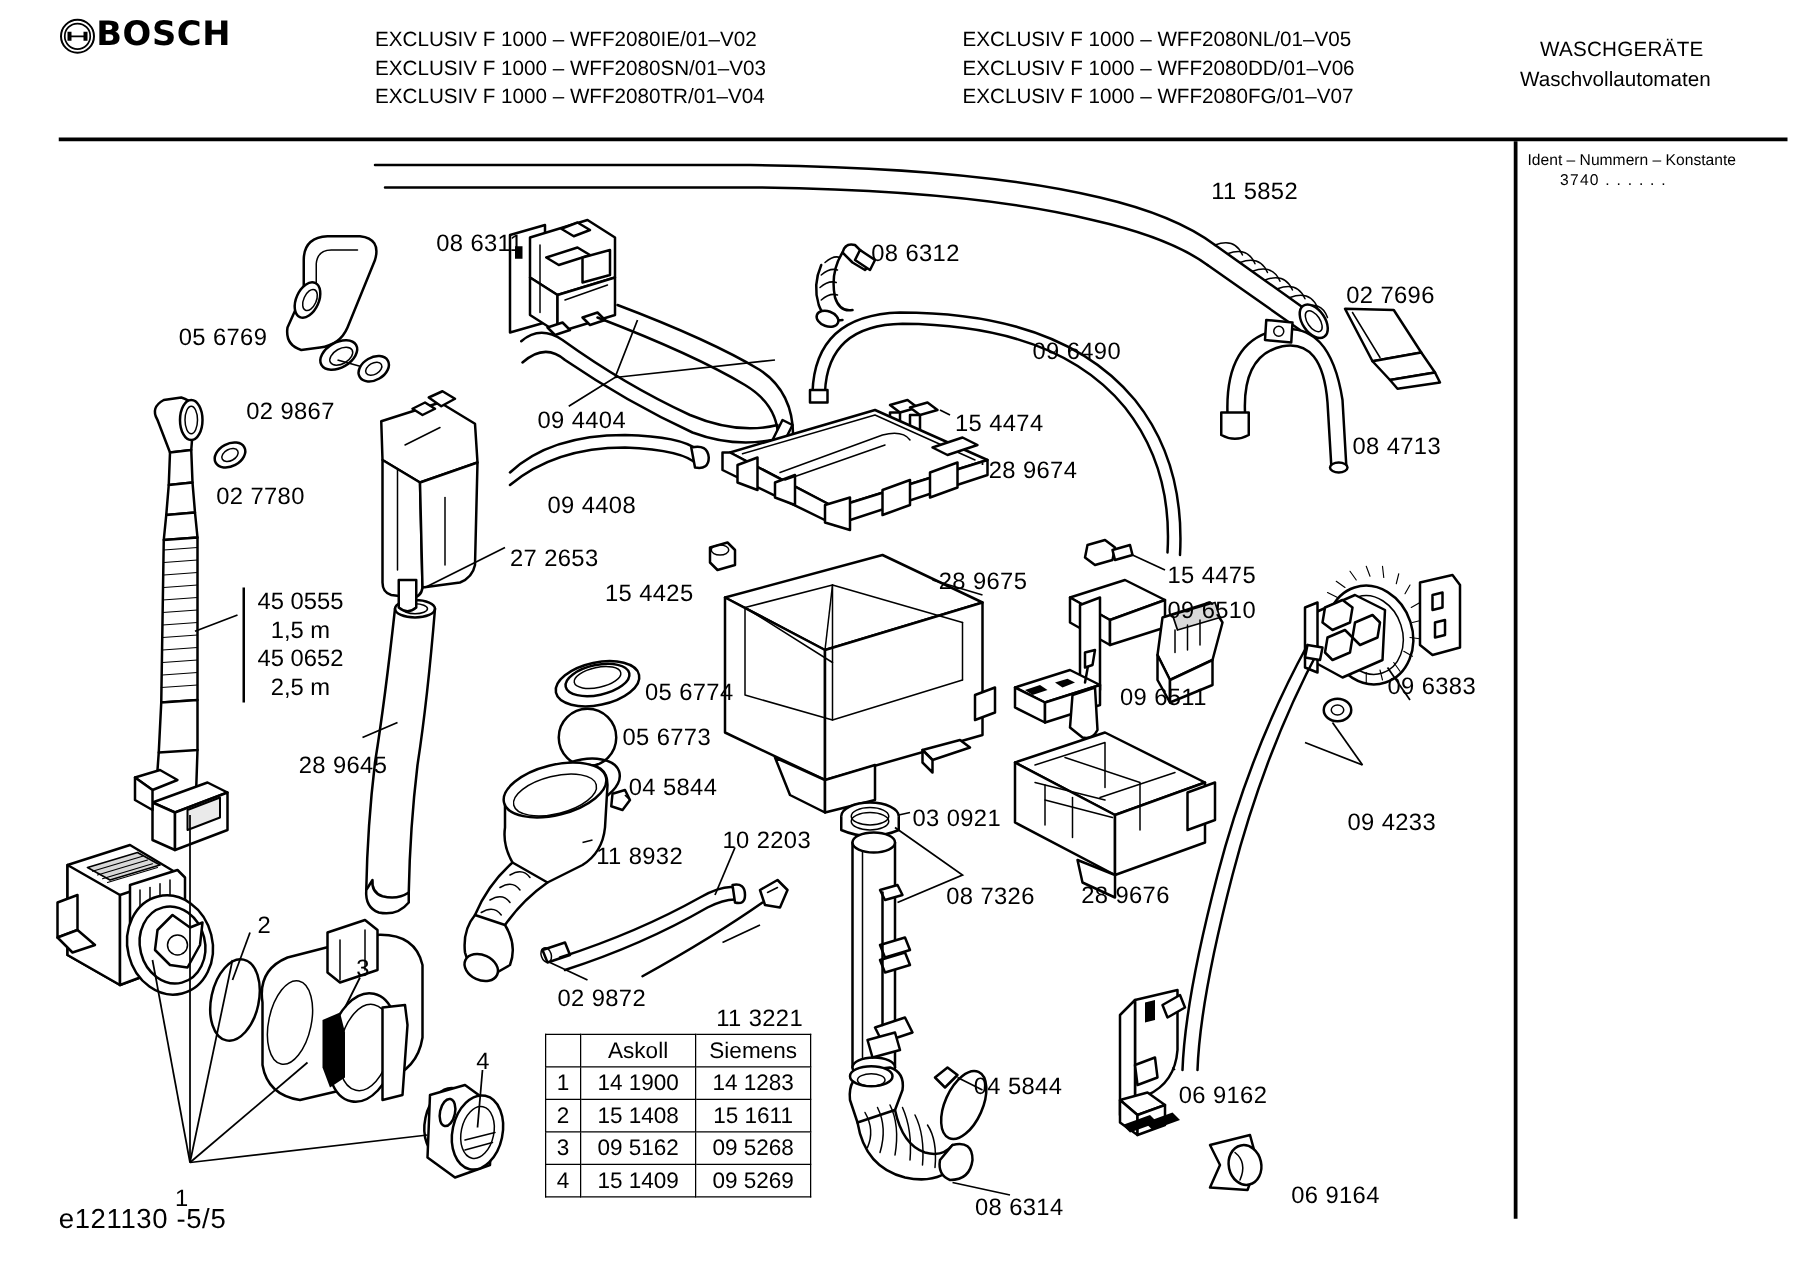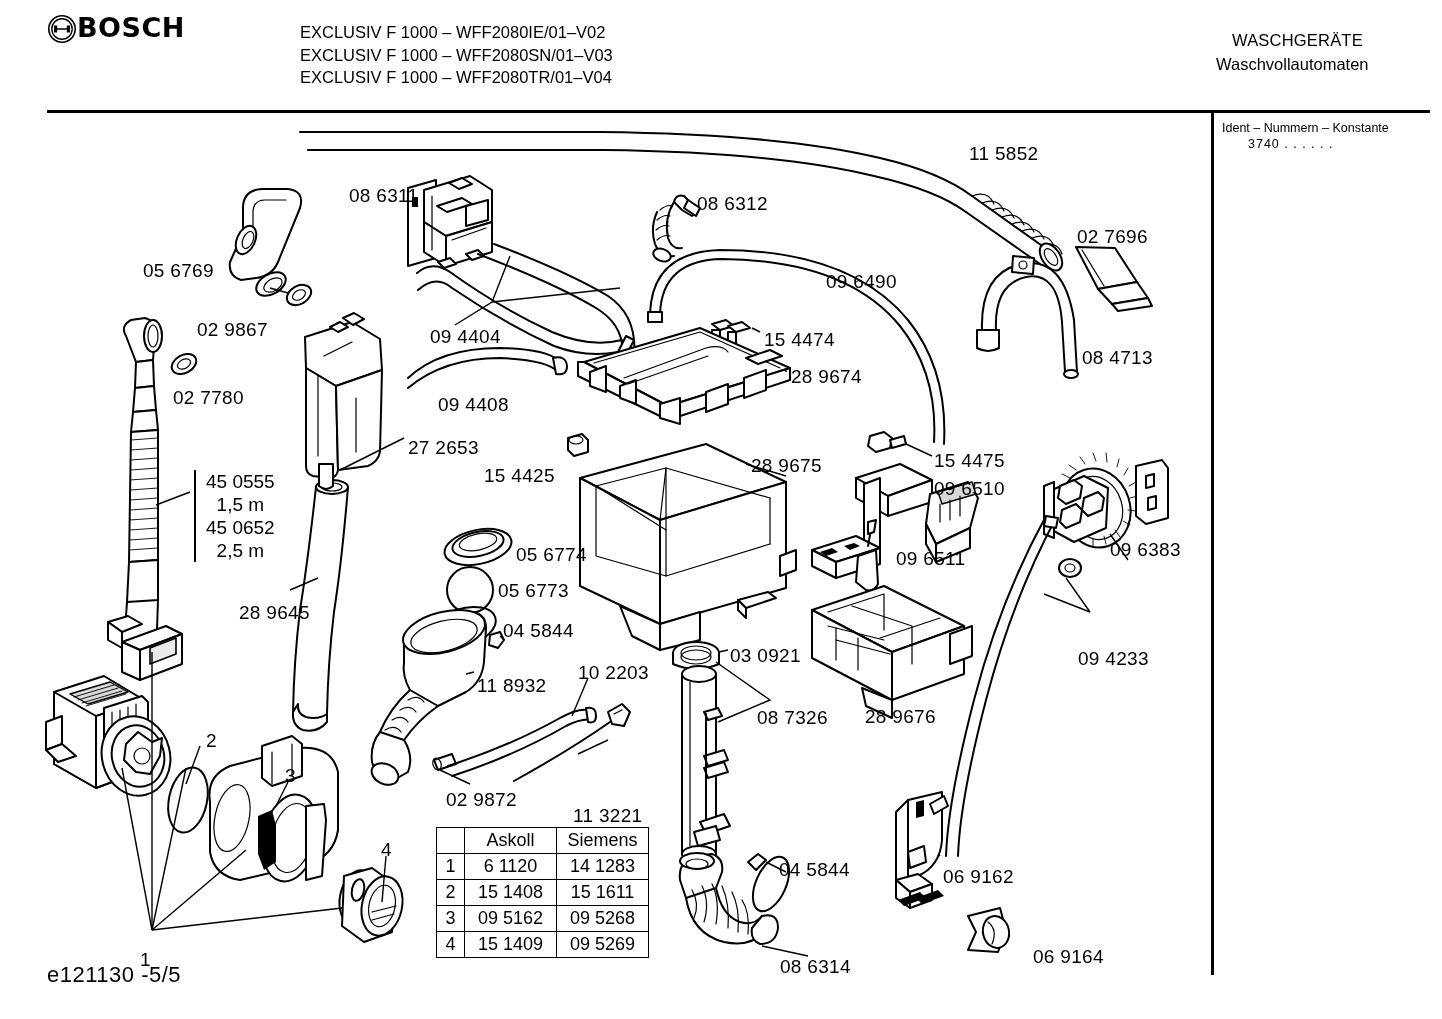--- a/index.html
+++ b/index.html
@@ -108,20 +108,25 @@
       </span>
       <span class="logo-text">BOSCH</span>
     </div>
 
     <div class="model-col" id="model-col-1">
       <div>EXCLUSIV F 1000 – WFF2080IE/01–V02</div>
       <div>EXCLUSIV F 1000 – WFF2080SN/01–V03</div>
       <div>EXCLUSIV F 1000 – WFF2080TR/01–V04</div>
     </div>
 
+    <div class="model-col" id="model-col-2">
+      <div>EXCLUSIV F 1000 – WFF2080NL/01–V05</div>
+      <div>EXCLUSIV F 1000 – WFF2080DD/01–V06</div>
+      <div>EXCLUSIV F 1000 – WFF2080FG/01–V07</div>
+    </div>
 
     <div id="brand-category">
       <div class="cat-main">WASCHGERÄTE</div>
       <div class="cat-sub">Waschvollautomaten</div>
     </div>
   </div>
 
   <div id="top-rule"></div>
   <div id="vert-divider"></div>
 
@@ -680,21 +685,21 @@
     <thead>
       <tr>
         <th class="col-idx"></th>
         <th class="col-val">Askoll</th>
         <th class="col-val">Siemens</th>
       </tr>
     </thead>
     <tbody>
       <tr>
         <td>1</td>
-        <td>6 1120</td>
+        <td>14 1900</td>
         <td>14 1283</td>
       </tr>
       <tr>
         <td>2</td>
         <td>15 1408</td>
         <td>15 1611</td>
       </tr>
       <tr>
         <td>3</td>
         <td>09 5162</td>

